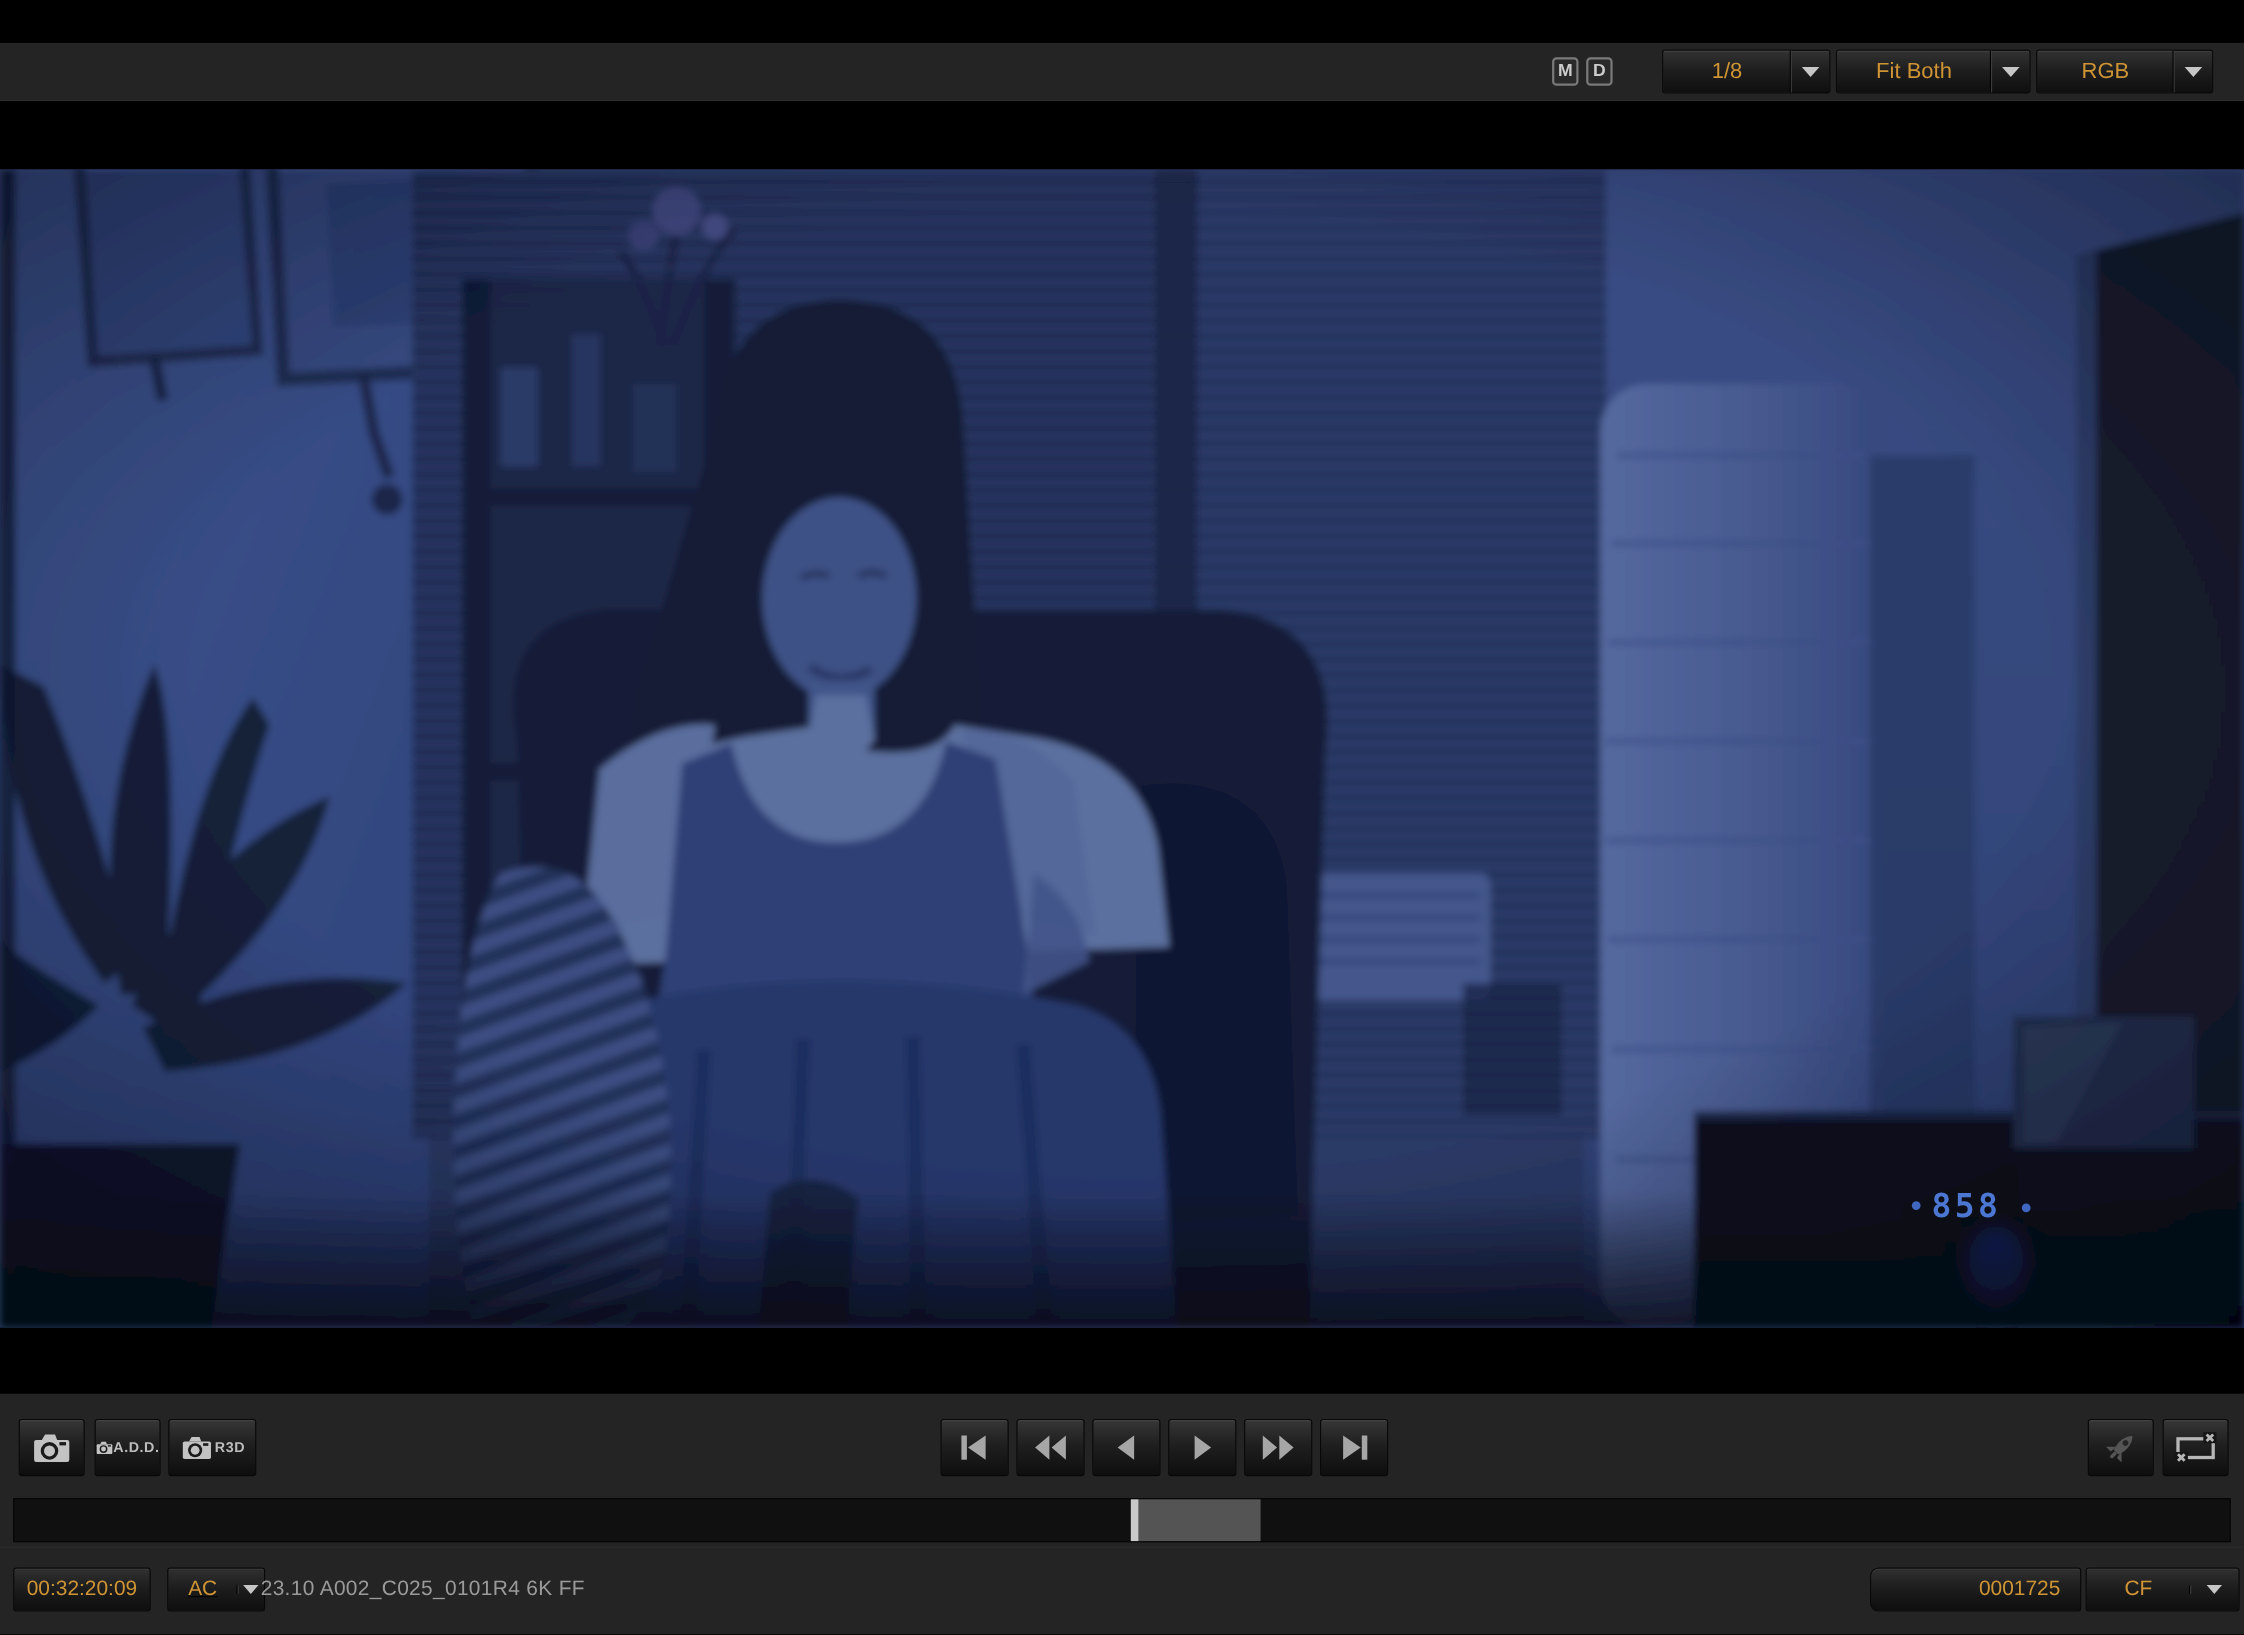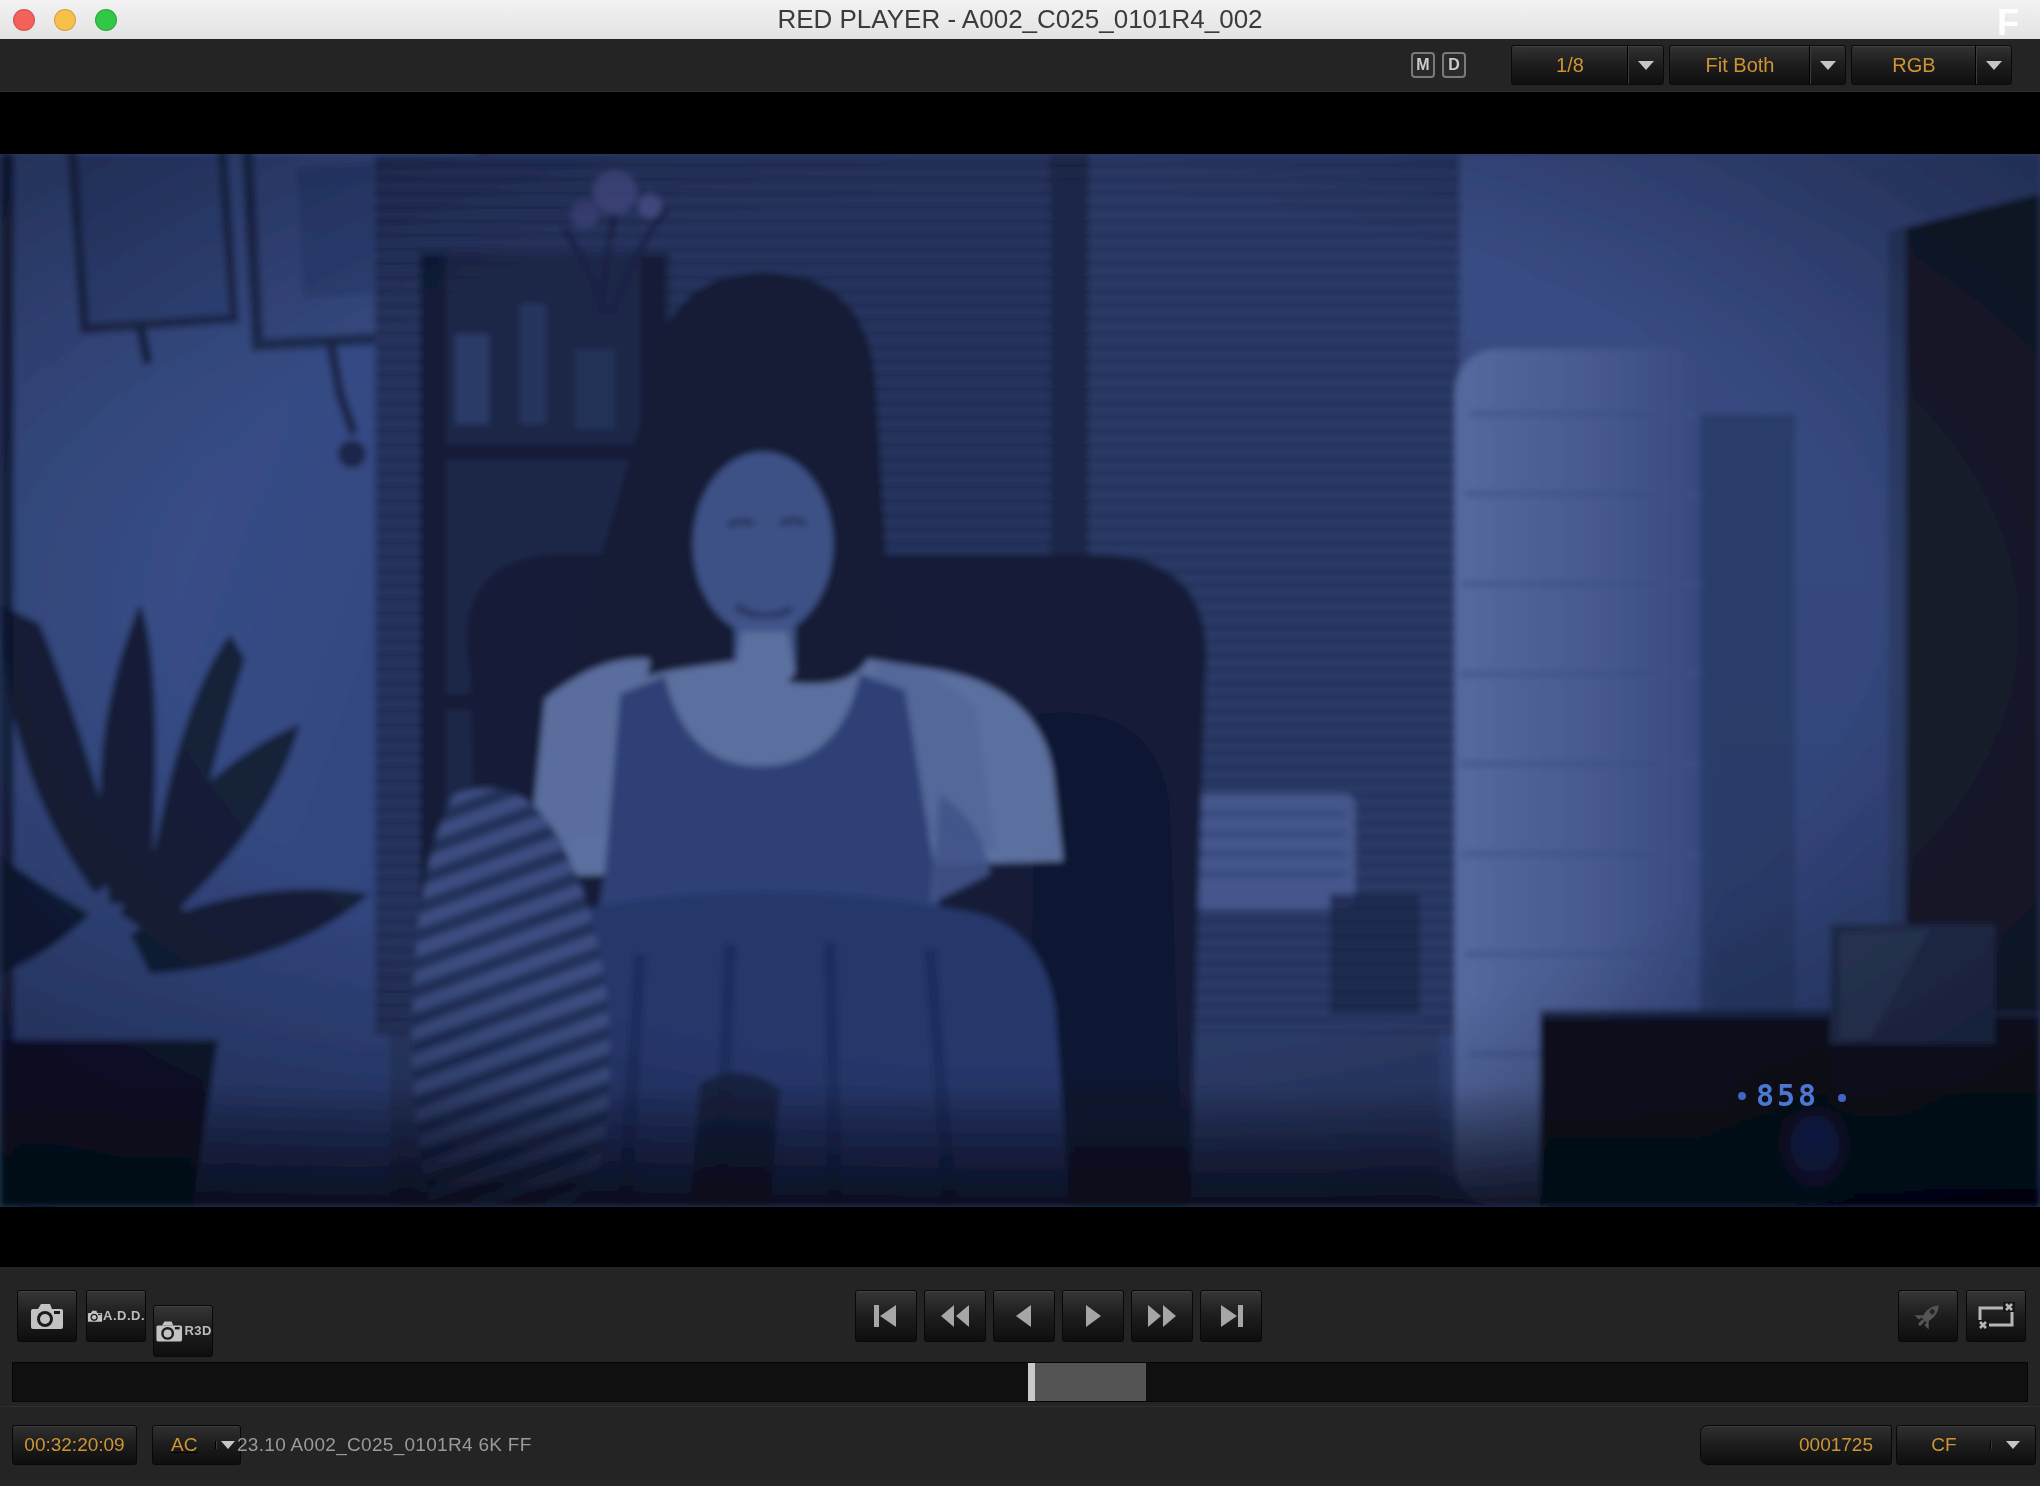--- a/index.html
+++ b/index.html
@@ -76,29 +76,20 @@
     border-left:1px solid #3c3c3c;box-shadow:-1px 0 0 #000;}
   .status-arrow .tri-down{border-left-width:7px;border-right-width:7px;border-top-width:8px;}
   .clip-info{position:absolute;top:158px;left:237px;height:40px;display:flex;align-items:center;
     color:#9a9a9a;font-size:19px;letter-spacing:0.3px;}
 </style>
 </head>
 <body>
 
 <div id="app">
 
-  <div class="titlebar">
-    <div class="traffic">
-      <div class="tl" style="background: rgb(244, 97, 90);"></div>
-      <div class="tl" style="background: rgb(246, 192, 74);"></div>
-      <div class="tl" style="background: rgb(51, 199, 72);"></div>
-    </div>
-    <div class="win-title">RED PLAYER - A002_C025_0101R4_002</div>
-    <div class="corner-badge">F</div>
-  </div>
 
   <div class="toolbar">
     <div class="toolbar-right">
       <div class="md-btn">M</div>
       <div class="md-gap"></div>
       <div class="md-btn">D</div>
       <div class="md-group-gap"></div>
 
       <div class="dropdown dd-zoom">
         <div class="dd-label">1/8</div>
@@ -293,21 +284,21 @@
         <g fill="#c3c3c3">
             <path d="M9 8 L12 3 H21 L23 8 Z"></path>
             <rect x="2" y="8" width="32" height="20" rx="2"></rect>
           </g>
         <rect x="25" y="10" width="6" height="3" fill="#1b1b1b"></rect>
         <circle cx="16" cy="18" r="8" fill="#1b1b1b"></circle>
           <circle cx="16" cy="18" r="5" fill="#c3c3c3"></circle>
       </svg>
       <div class="snap-label">A.D.D.</div>
     </div>
-    <div class="ctl-btn" style="left:153px;top:23px;width:60px;margin-top:15px;">
+    <div class="ctl-btn" style="left:153px;top:23px;width:80px;">
       <svg width="32" height="24" viewBox="0 0 36 30">
         <g fill="#c3c3c3">
             <path d="M9 8 L12 3 H21 L23 8 Z"></path>
             <rect x="2" y="8" width="32" height="20" rx="2"></rect>
           </g>
         <rect x="25" y="10" width="6" height="3" fill="#1b1b1b"></rect>
         <circle cx="16" cy="18" r="8" fill="#1b1b1b"></circle>
           <circle cx="16" cy="18" r="5" fill="#c3c3c3"></circle>
       </svg>
       <div class="snap-label">R3D</div>

